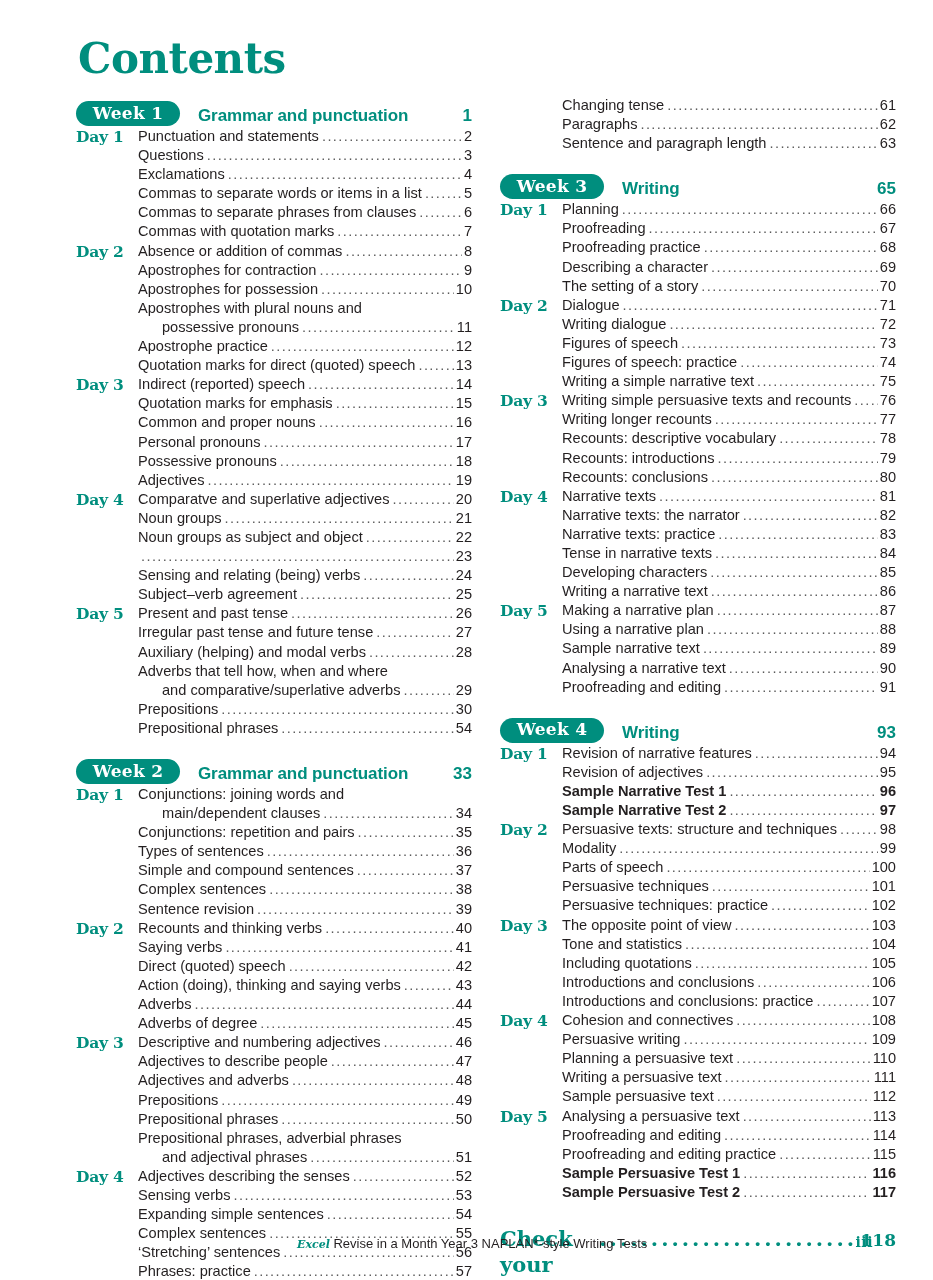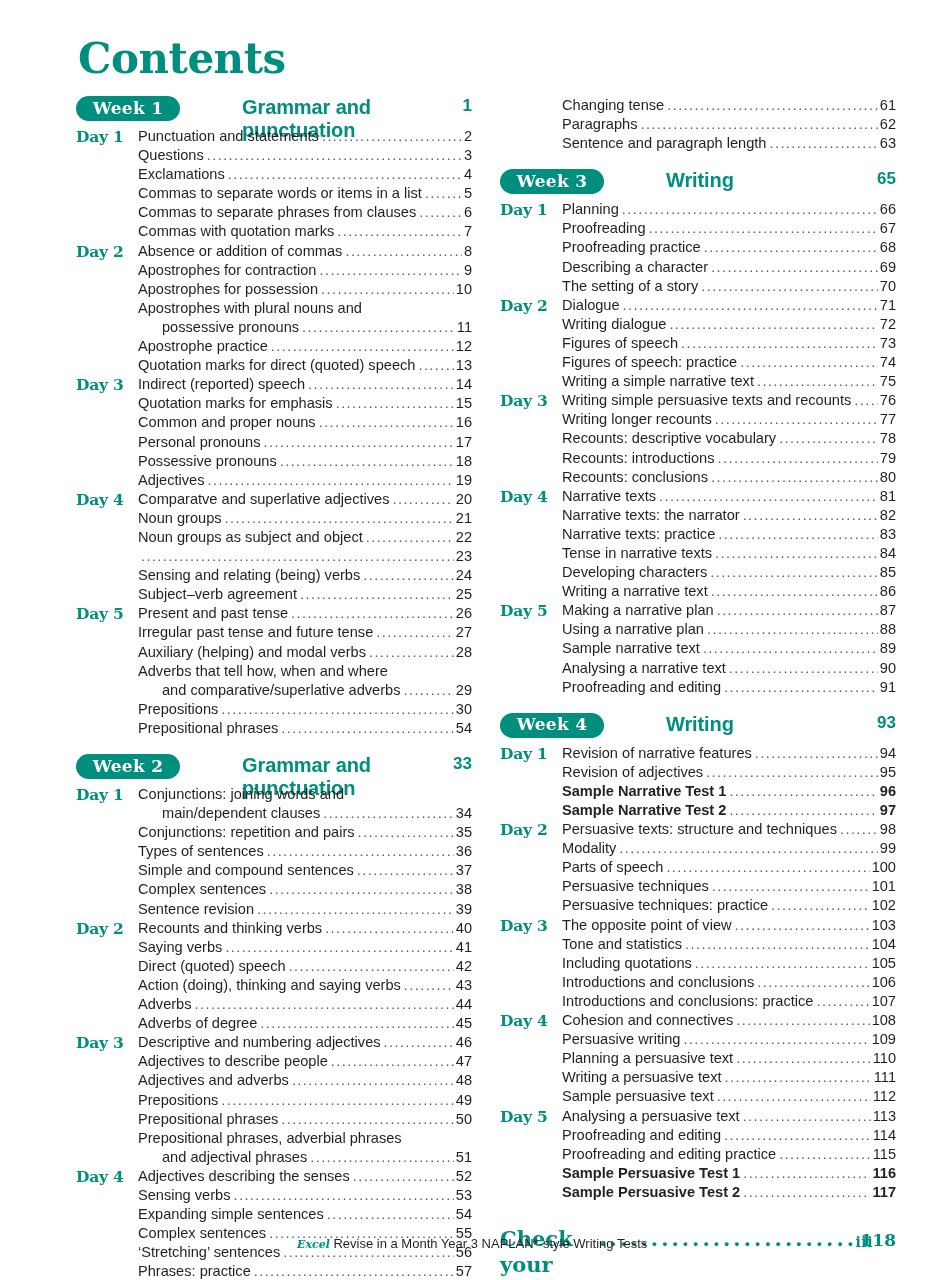--- a/index.html
+++ b/index.html
@@ -45,26 +45,25 @@
     position: absolute;
     top: 0;
     width: 396px;
   }
   .col-left  { left: 76px; }
   .col-right { left: 500px; }
 
   
   .week-header {
     display: flex;
-    align-items: flex-start;
+    align-items: flex-end;
     height: 30px;
     margin-top: 16px;
     margin-bottom: 1px;
     position: relative;
-    gap: 44px;
   }
   .week-header.first { margin-top: 0; }
   .week-badge {
     background: #008e7e;
     color: #ffffff;
     border-radius: 15px;
     height: 25px;
     min-width: 104px;
     display: flex;
     align-items: center;
@@ -72,21 +71,21 @@
     font-family: "DejaVu Serif", "Liberation Serif", serif;
     font-weight: bold;
     font-size: 17px;
     letter-spacing: 0.3px;
     padding: 0 10px 2px 10px;
     box-sizing: border-box;
   }
   .week-subject {
     color: #008e7e;
     font-weight: bold;
-    font-size: 20px;
+    font-size: 17px;
     margin-left: 18px;
     letter-spacing: -0.1px;
   }
   .week-page {
     color: #008e7e;
     font-weight: bold;
     font-size: 17px;
     position: absolute;
     right: 0;
     text-align: right;

